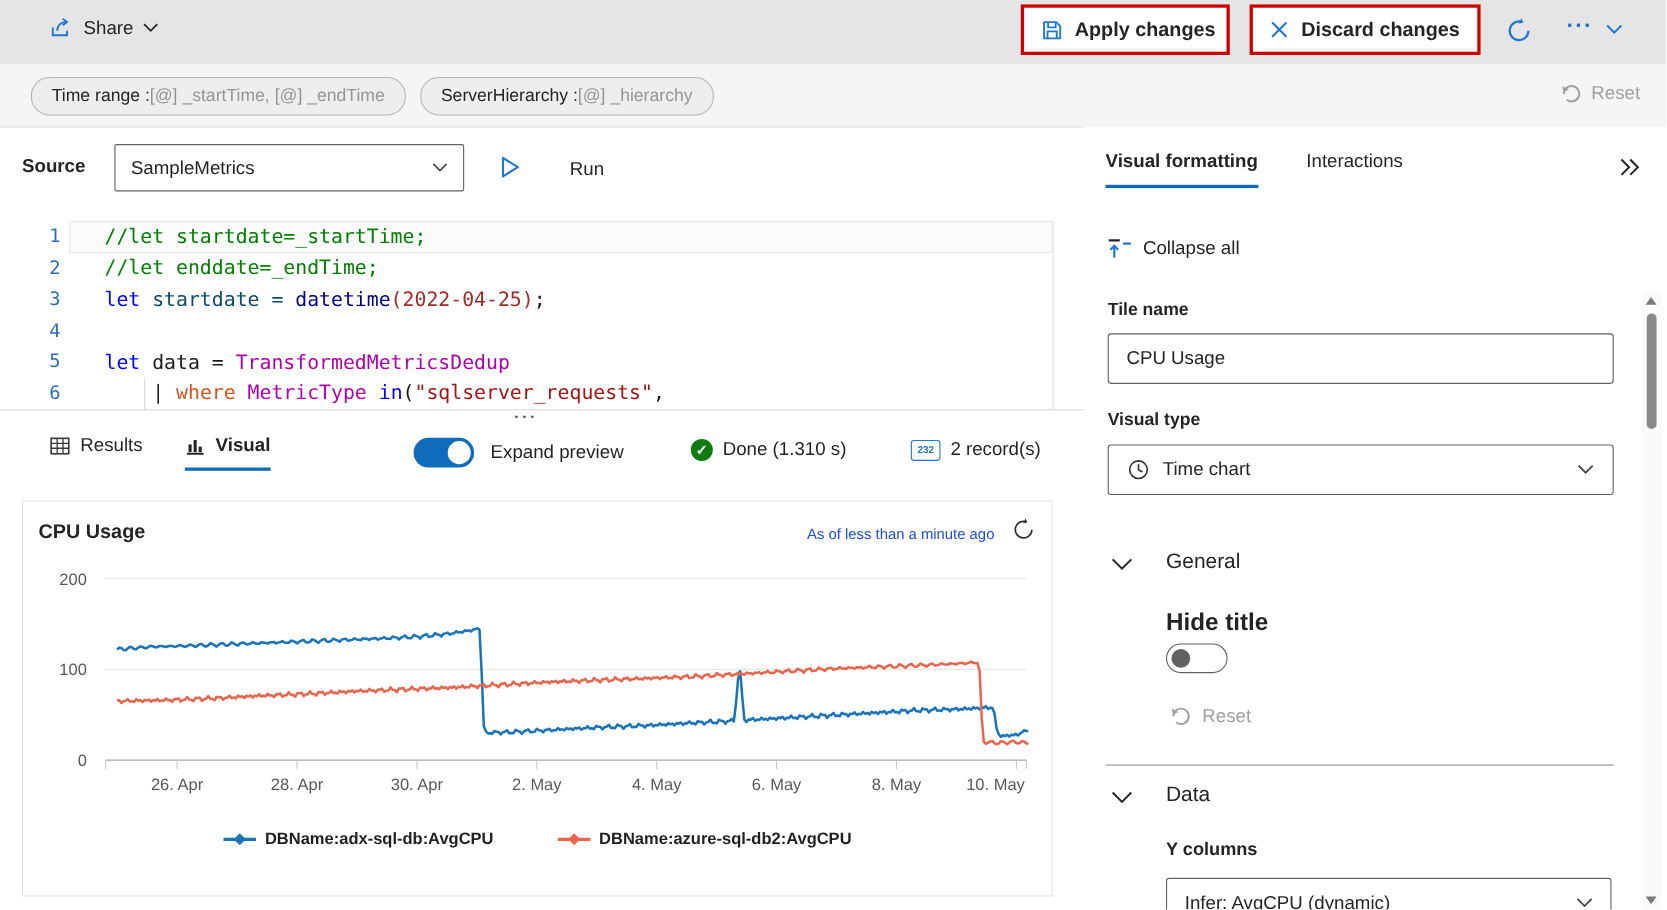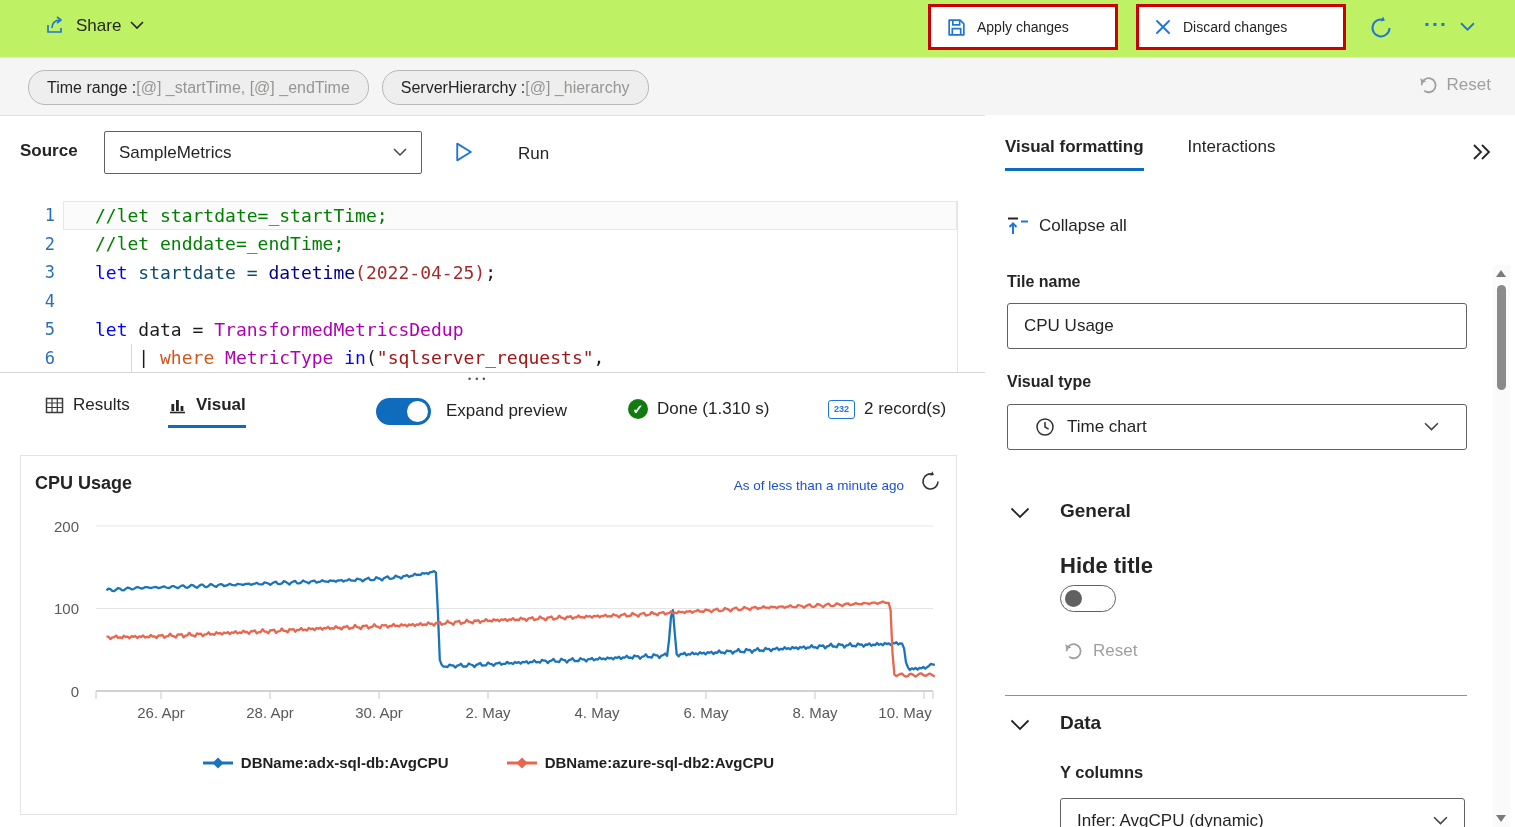--- a/index.html
+++ b/index.html
@@ -3,27 +3,27 @@
 <meta charset="utf-8">
 <style>
   html,body{margin:0;padding:0;background:#fff;}
   .app{position:relative;width:1515px;height:827px;background:#fff;overflow:hidden;
        font-family:"Liberation Sans",sans-serif;color:#242424;}
   .abs{position:absolute;}
   .row{display:flex;align-items:center;}
   svg{display:block;}
 
   
-  .topbar{position:absolute;left:0;top:0;width:1515px;height:57px;border-bottom:1px solid #e4e4e4;background:#bef264;}
+  .topbar{position:absolute;left:0;top:0;width:1515px;height:57px;border-bottom:1px solid #e4e4e4;background:#e5e5e5;}
   .share-group{position:absolute;left:44px;top:15px;gap:9px;cursor:pointer;}
   .share-label{font-size:17px;}
   .annot{position:absolute;top:4px;height:46px;border:3px solid #cc0000;display:flex;align-items:center;padding:0 15px;gap:10px;background:#fff;box-sizing:border-box;}
   .annot-apply{left:928px;width:190px;}
   .annot-discard{left:1136px;width:210px;}
-  .tbtn-label{font-size:14px;color:#242424;white-space:nowrap;}
+  .tbtn-label{font-size:18px;color:#242424;white-space:nowrap;font-weight:bold;}
   .iconbtn{cursor:pointer;}
   .more-glyph{font-size:21px;font-weight:bold;color:#2076d4;letter-spacing:1px;line-height:20px;}
 
   
   .filterbar{position:absolute;left:0;top:58px;width:1515px;height:57px;background:#f5f5f5;border-bottom:1px solid #e3e3e3;}
   .pills{position:absolute;left:28px;top:12px;gap:13px;}
   .pill{height:33px;border:1px solid #b8b8b8;border-radius:17px;background:#eeeeee;display:flex;align-items:center;padding:0 18px;white-space:nowrap;}
   .pill-name{font-size:16px;color:#242424;}
   .pill-param{font-size:16px;color:#979593;}
   .reset-top{position:absolute;right:24px;top:17px;gap:9px;color:#a19f9d;font-size:17px;cursor:default;}
@@ -73,21 +73,21 @@
   .panel{position:absolute;left:985px;top:115px;width:530px;height:712px;background:#fff;overflow:hidden;}
   .ptabs{position:absolute;left:20px;top:22px;gap:44px;align-items:flex-start;}
   .ptab{font-size:17px;padding-bottom:11px;cursor:pointer;}
   .ptab.active{font-weight:bold;border-bottom:3px solid #0f6cbd;}
   .dblchev{position:absolute;left:486px;top:28px;cursor:pointer;}
   .collapse-all{position:absolute;left:20px;top:100px;gap:10px;font-size:17px;cursor:pointer;}
   .fld-label{position:absolute;font-size:16px;font-weight:bold;}
   .inputbox{position:absolute;border:1px solid #616161;border-radius:3px;background:#fff;box-sizing:border-box;display:flex;align-items:center;}
   .inputbox .txt{font-size:17px;}
   .sect-chev{position:absolute;cursor:pointer;}
-  .sect-title{position:absolute;font-size:19px;font-weight:bold;}
+  .sect-title{position:absolute;font-size:19px;font-weight:normal;}
   .toggle-off{position:absolute;left:75px;top:470px;width:56px;height:27px;border:1px solid #616161;border-radius:14px;background:#fff;box-sizing:border-box;cursor:pointer;}
   .toggle-off .knob{position:absolute;left:4px;top:4px;width:17px;height:17px;border-radius:50%;background:#616161;}
   .reset-panel{position:absolute;left:78px;top:526px;gap:10px;color:#a19f9d;font-size:17px;cursor:default;}
   .pdivider{position:absolute;left:20px;top:580px;width:462px;height:1px;background:#919191;}
   .vscroll{position:absolute;left:508px;top:150px;width:17px;height:562px;background:#fafafa;}
   .vscroll .thumb{position:absolute;left:4px;top:20px;width:9px;height:105px;border-radius:4.5px;background:#8a8a8a;}
   .tri-up{position:absolute;left:3px;top:5px;width:0;height:0;border-left:5.5px solid transparent;border-right:5.5px solid transparent;border-bottom:7px solid #7a7a7a;}
   .tri-down{position:absolute;left:3px;bottom:5px;width:0;height:0;border-left:5.5px solid transparent;border-right:5.5px solid transparent;border-top:7px solid #7a7a7a;}
 </style>
 </head>
@@ -309,21 +309,21 @@
       </svg>
       <span>Collapse all</span>
     </div>
 
     <div class="fld-label" style="left:22px;top:158px;">Tile name</div>
     <div class="inputbox" style="left:22px;top:188px;width:460px;height:46px;padding:0 16px;">
       <span class="txt">CPU Usage</span>
     </div>
 
     <div class="fld-label" style="left:22px;top:258px;">Visual type</div>
-    <div class="inputbox" style="left:22px;top:289px;width:460px;height:46px;padding:0 27px;gap:12px;">
+    <div class="inputbox" style="left:22px;top:289px;width:460px;height:46px;padding:0 17px;gap:12px;">
       <svg width="20" height="20" viewBox="0 0 20 20">
         <circle cx="10" cy="10" r="8" fill="none" stroke="#323130" stroke-width="1.5"></circle>
         <path d="M10 5.5 V10 L13.2 11.8" fill="none" stroke="#323130" stroke-width="1.5" stroke-linecap="round"></path>
       </svg>
       <span class="txt" style="flex:1;">Time chart</span>
       <svg width="15" height="10" viewBox="0 0 14 9">
         <path d="M1 1 L7 7 L13 1" fill="none" stroke="#444" stroke-width="1.5"></path>
       </svg>
     </div>
 

